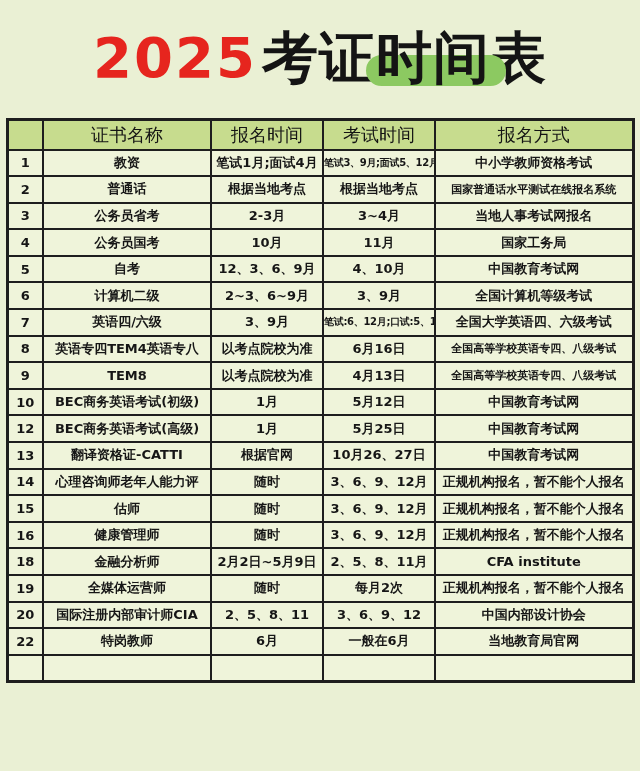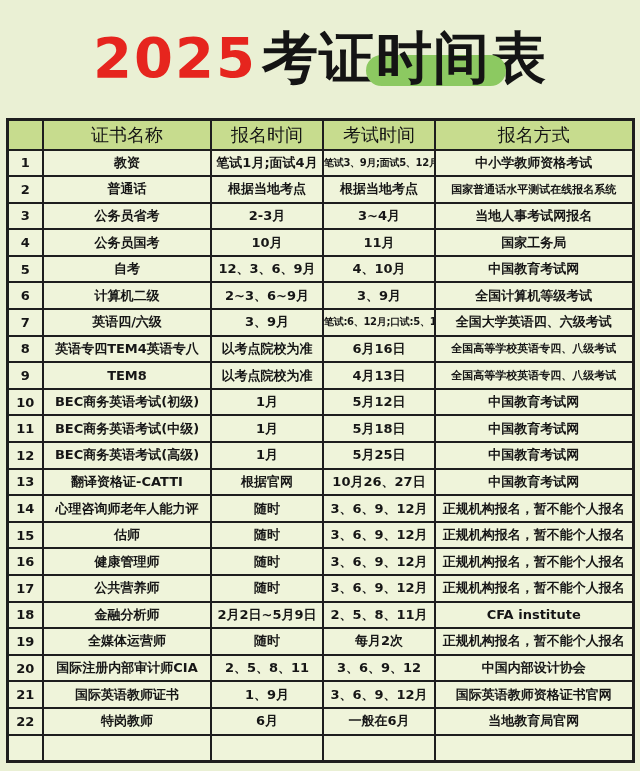--- a/index.html
+++ b/index.html
@@ -207,27 +207,20 @@
   </tr>
 
   <tr>
     <td class="num">10</td>
     <td class="name">BEC商务英语考试(初级)</td>
     <td class="reg">1月</td>
     <td class="exam">5月12日</td>
     <td class="method">中国教育考试网</td>
   </tr>
 
-  <tr>
-    <td class="num">11</td>
-    <td class="name">BEC商务英语考试(中级)</td>
-    <td class="reg">1月</td>
-    <td class="exam">5月18日</td>
-    <td class="method">中国教育考试网</td>
-  </tr>
 
   <tr>
     <td class="num">12</td>
     <td class="name">BEC商务英语考试(高级)</td>
     <td class="reg">1月</td>
     <td class="exam">5月25日</td>
     <td class="method">中国教育考试网</td>
   </tr>
 
   <tr>
@@ -255,27 +248,20 @@
   </tr>
 
   <tr>
     <td class="num">16</td>
     <td class="name">健康管理师</td>
     <td class="reg">随时</td>
     <td class="exam">3、6、9、12月</td>
     <td class="method">正规机构报名，暂不能个人报名</td>
   </tr>
 
-  <tr>
-    <td class="num">17</td>
-    <td class="name">公共营养师</td>
-    <td class="reg">随时</td>
-    <td class="exam">3、6、9、12月</td>
-    <td class="method">正规机构报名，暂不能个人报名</td>
-  </tr>
 
   <tr>
     <td class="num">18</td>
     <td class="name">金融分析师</td>
     <td class="reg">2月2日~5月9日</td>
     <td class="exam">2、5、8、11月</td>
     <td class="method">CFA institute</td>
   </tr>
 
   <tr>
@@ -287,27 +273,20 @@
   </tr>
 
   <tr>
     <td class="num">20</td>
     <td class="name">国际注册内部审计师CIA</td>
     <td class="reg">2、5、8、11</td>
     <td class="exam">3、6、9、12</td>
     <td class="method">中国内部设计协会</td>
   </tr>
 
-  <tr>
-    <td class="num">21</td>
-    <td class="name">国际英语教师证书</td>
-    <td class="reg">1、9月</td>
-    <td class="exam">3、6、9、12月</td>
-    <td class="method">国际英语教师资格证书官网</td>
-  </tr>
 
   <tr>
     <td class="num">22</td>
     <td class="name">特岗教师</td>
     <td class="reg">6月</td>
     <td class="exam">一般在6月</td>
     <td class="method">当地教育局官网</td>
   </tr>
 
 

